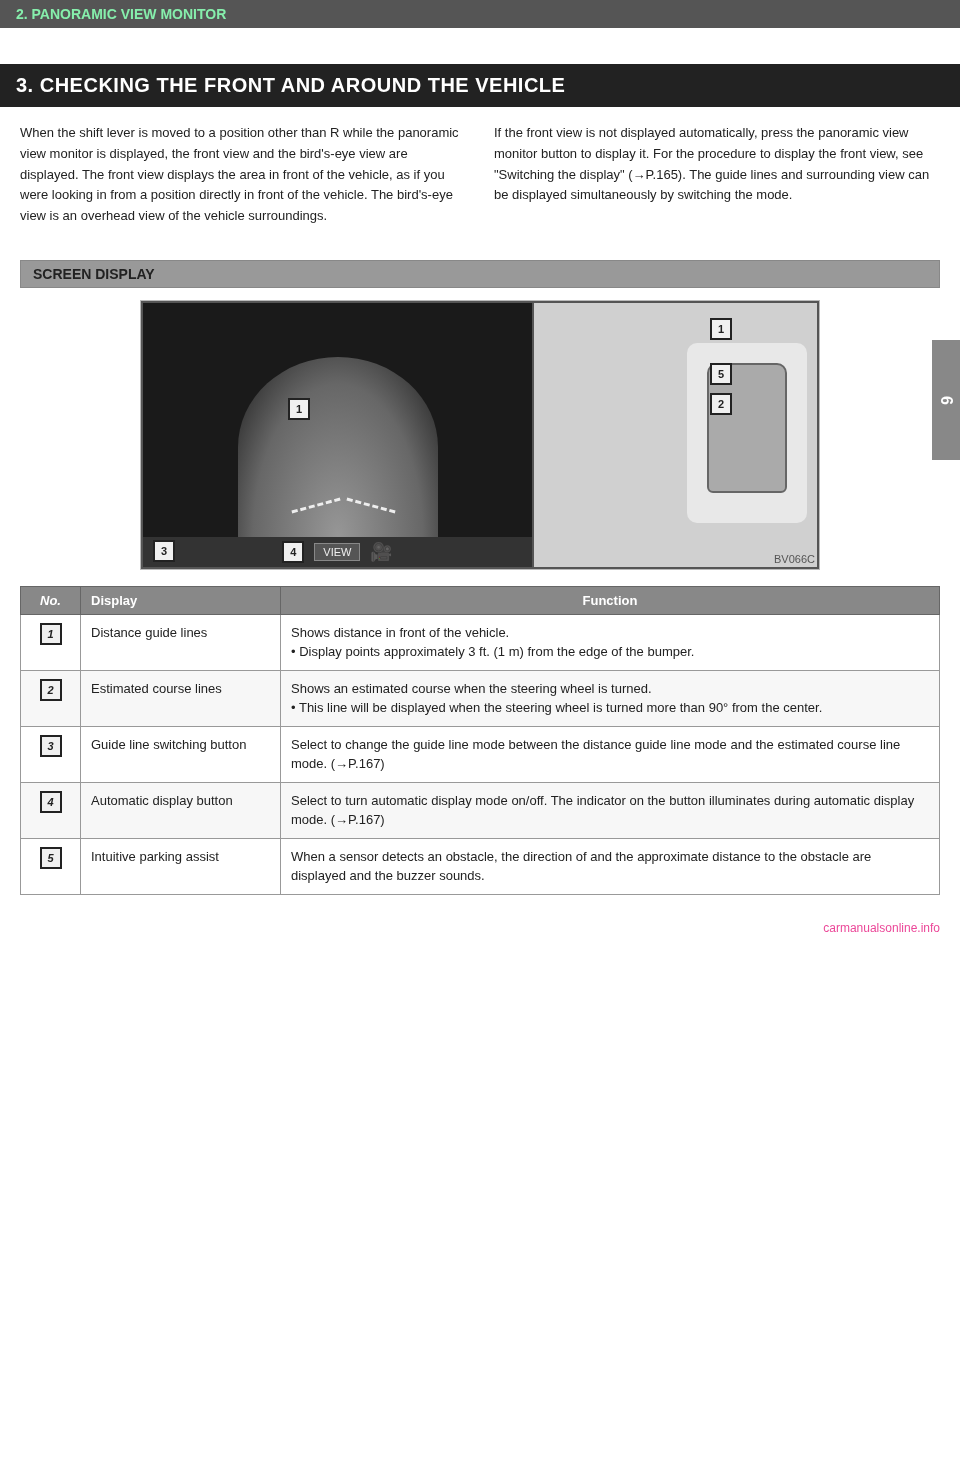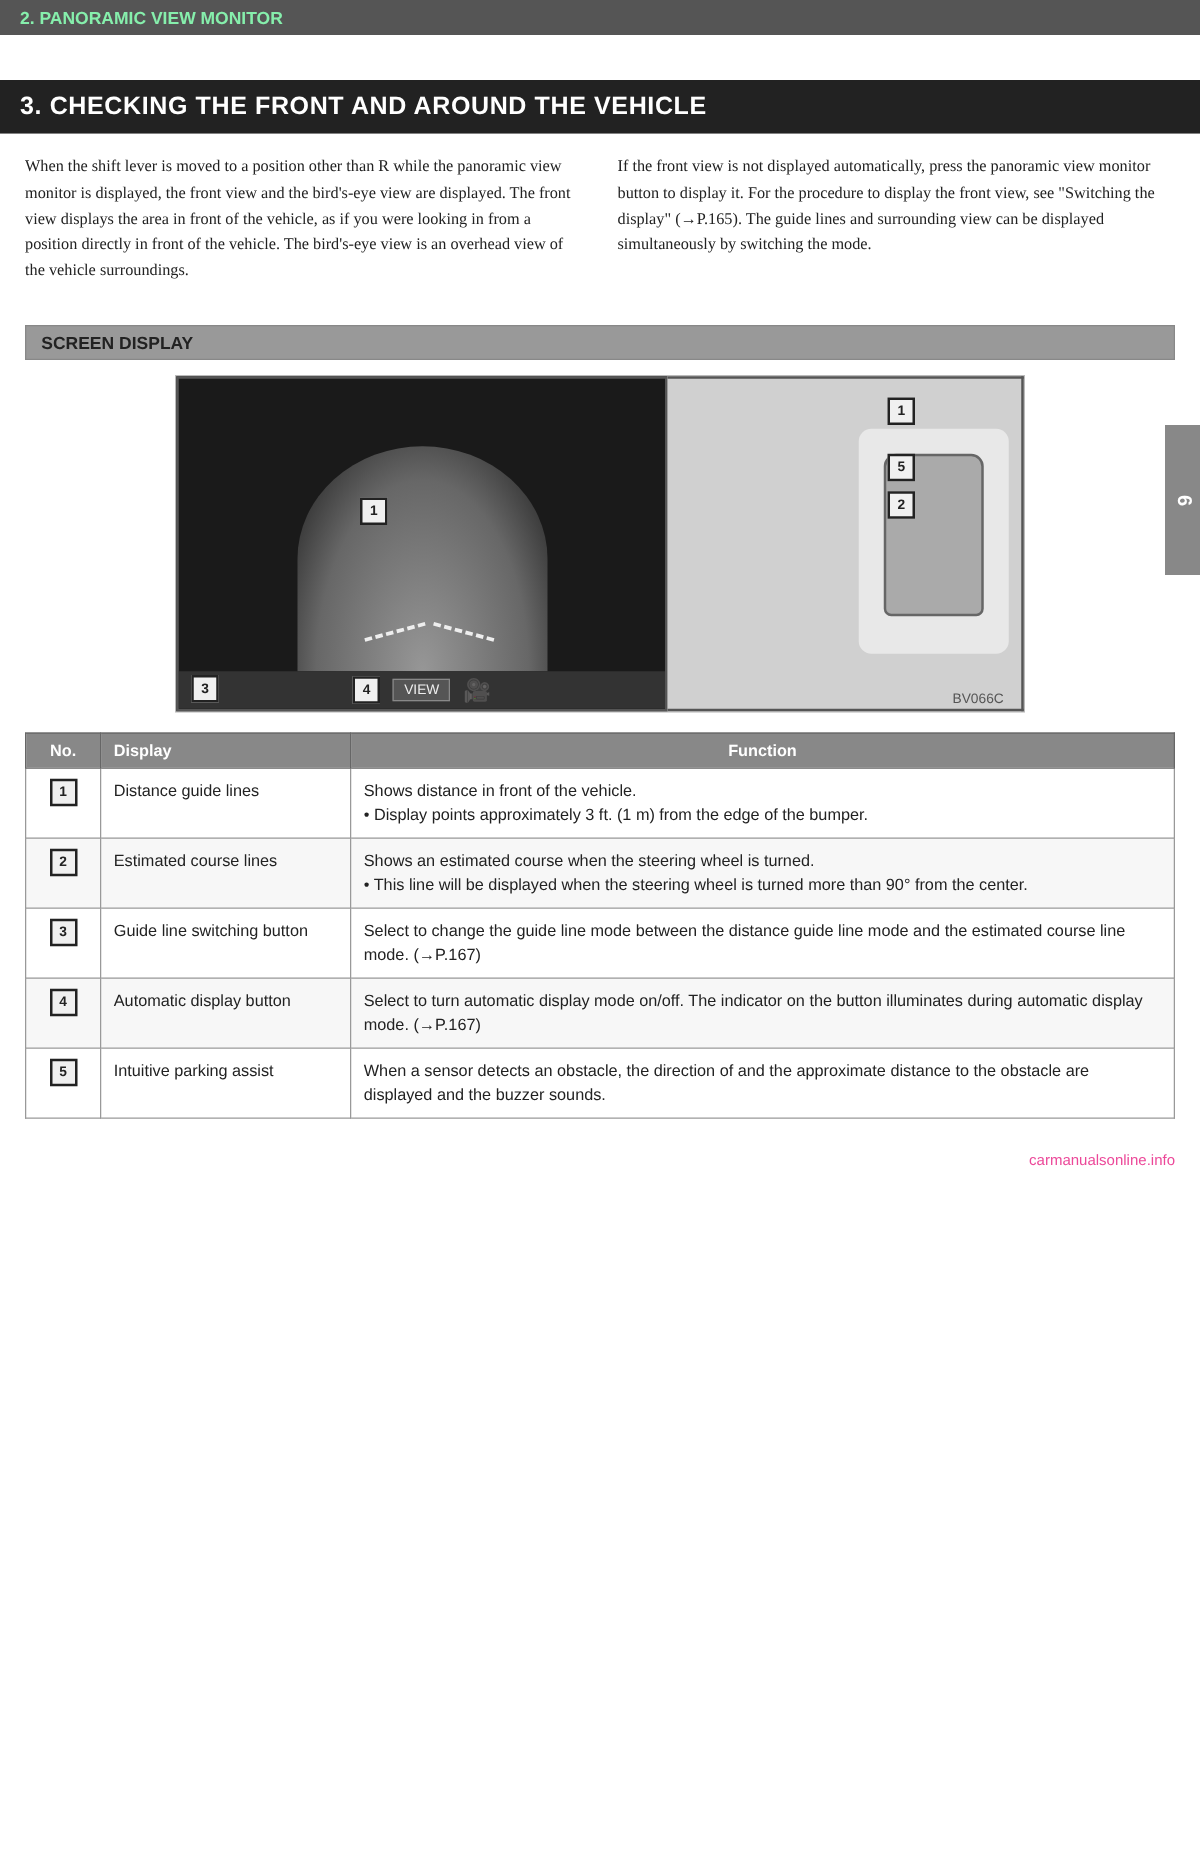--- a/index.html
+++ b/index.html
@@ -191,21 +191,21 @@
 
     .badge-1-left { top: 95px; left: 145px; }
     .badge-1-right { top: 15px; right: 85px; }
     .badge-5 { top: 60px; right: 85px; }
     .badge-2 { top: 90px; right: 85px; }
 
     
     .diagram-code {
       position: absolute;
       bottom: 4px;
-      right: 16px;
+      right: 4px;
       font-size: 11px;
       color: #555;
     }
 
     
     .data-table {
       width: 100%;
       border-collapse: collapse;
       font-size: 13px;
       color: #222;
@@ -227,20 +227,21 @@
       line-height: 1.5;
     }
 
     .data-table tr:nth-child(even) td {
       background: #f7f7f7;
     }
 
     .data-table .col-no {
       text-align: center;
       width: 60px;
+      font-style: italic;
     }
 
     .data-table .col-display {
       width: 200px;
       text-align: left;
       margin-left: 24px;
     }
 
     .data-table .col-function {
       width: auto;
@@ -285,21 +286,20 @@
       font-size: 12px;
       color: #ec4899;
       text-align: right;
     }
 
     
     .intro-columns {
       display: flex;
       gap: 28px;
       margin-bottom: 31px;
-      font-family: Liberation Serif, serif;
     }
     .intro-col {
       flex: 1;
       font-size: 13px;
       line-height: 1.6;
       color: #222;
     }
 
     
     .bullet-item::before {

